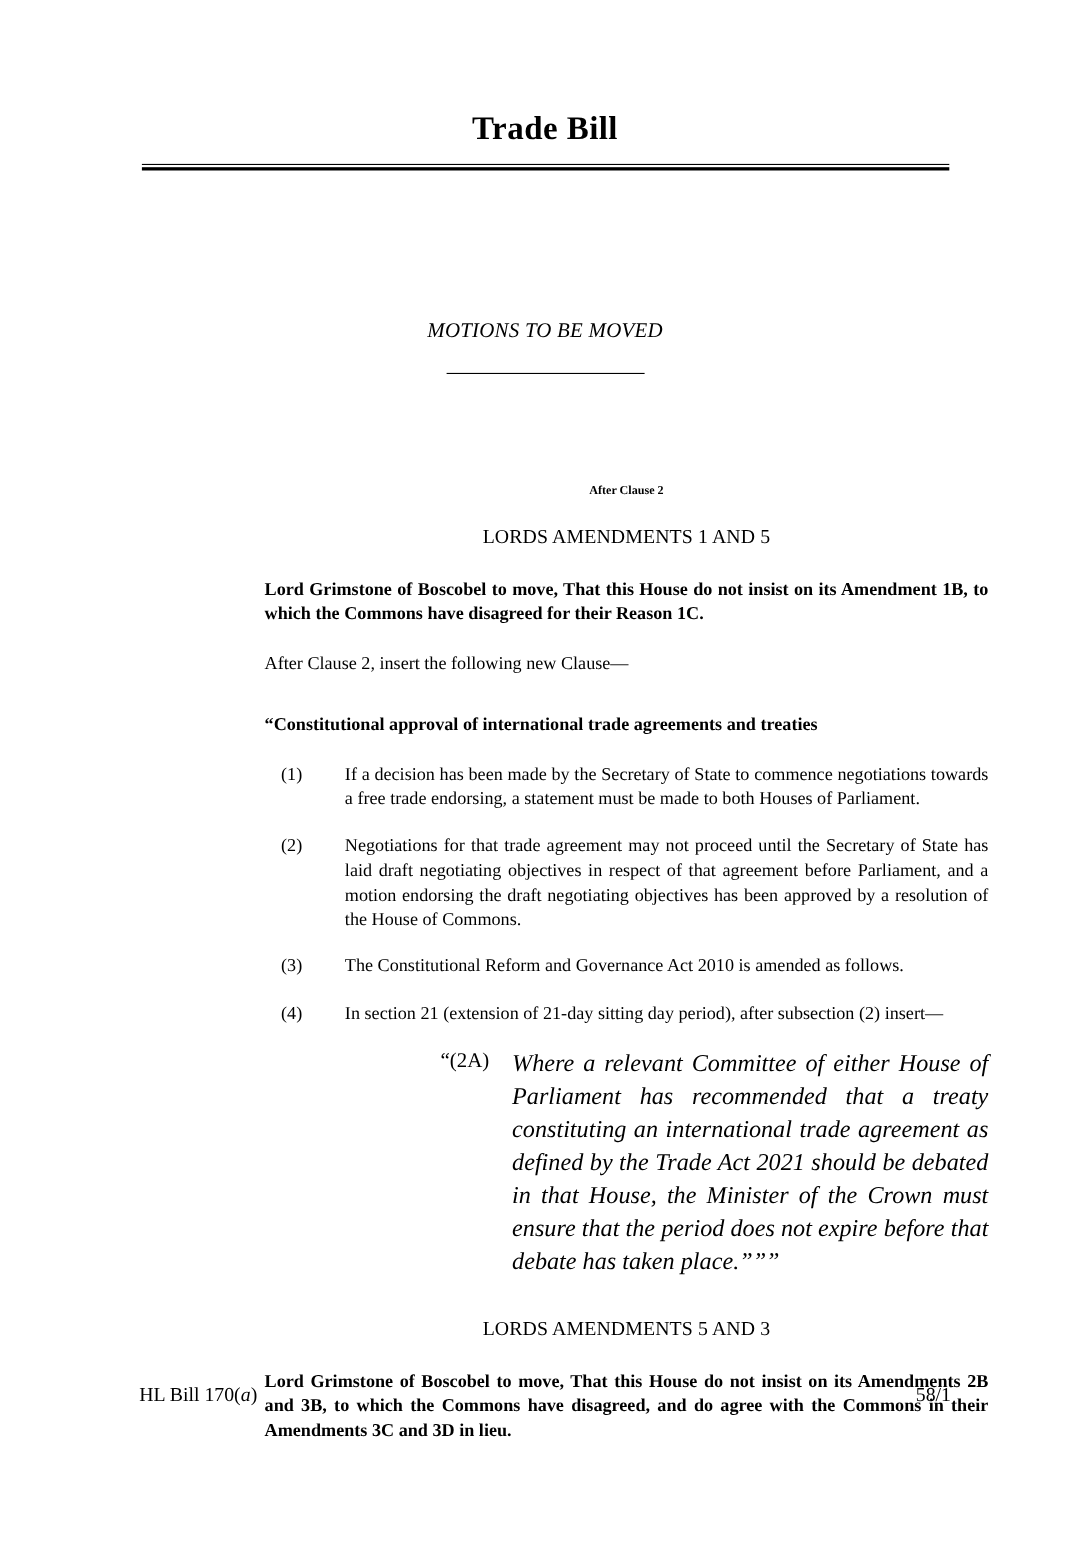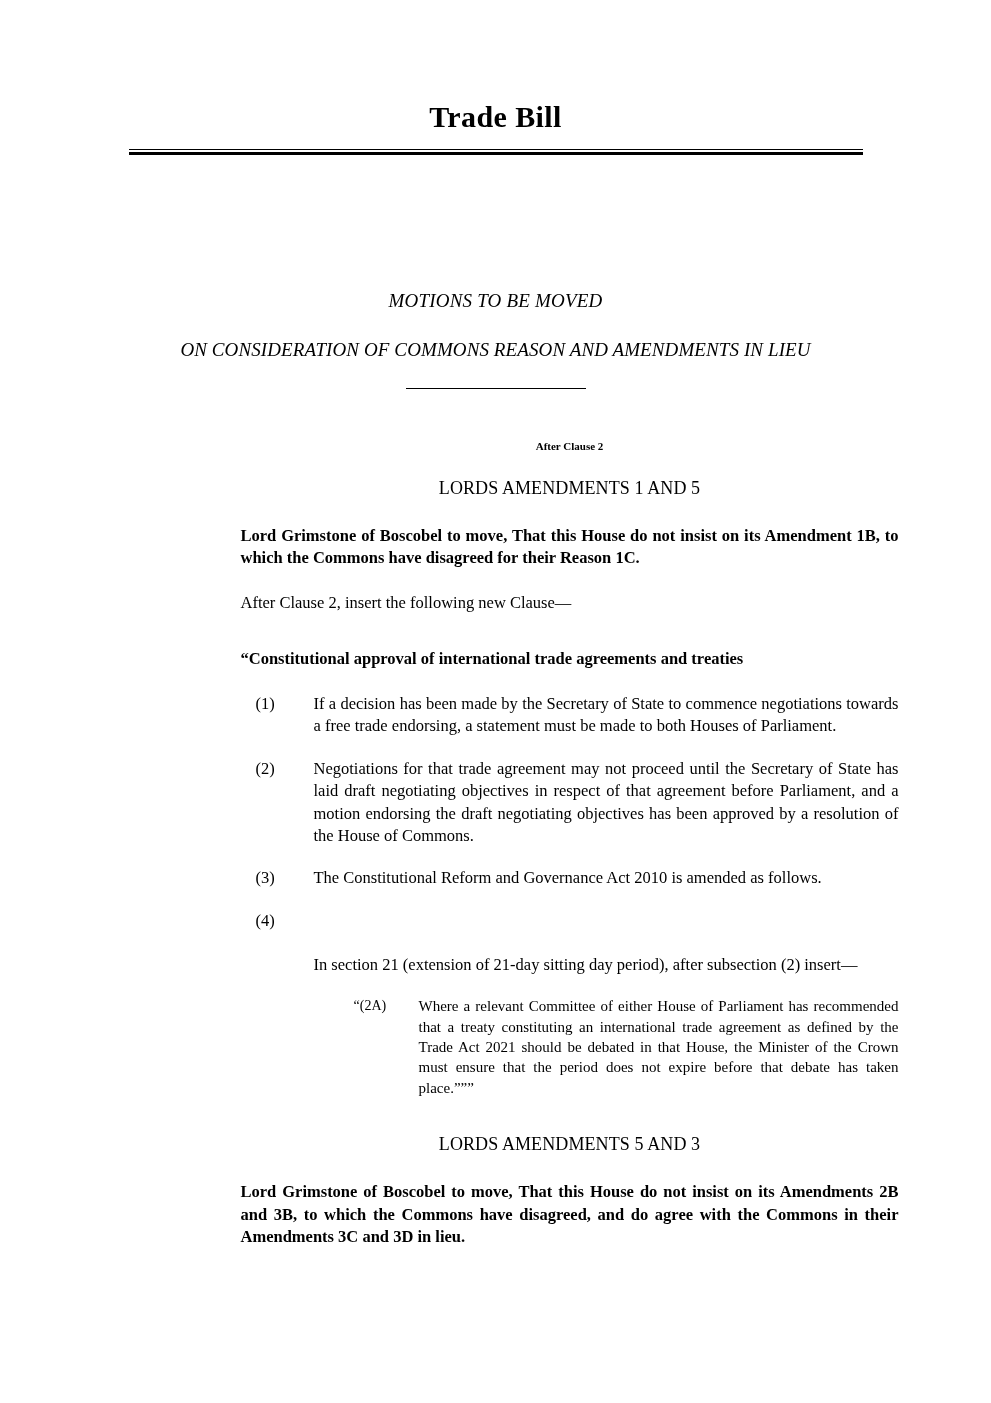--- a/index.html
+++ b/index.html
@@ -140,40 +140,41 @@
     text-align: left;
   }
   .subsec .text {
     flex: 1 1 auto;
     font-size: 16.5px;
     line-height: 1.36;
     text-align: justify;
   }
   .subsec .text.noljust {
     text-align: left;
-    margin-top: 44px;
   }
 
   
   .quoted {
     display: flex;
     align-items: flex-start;
     margin: 0 0 22px 0;
     padding-left: 113px;
   }
   .quoted .marker {
     flex: 0 0 65px;
-    font-size: 14px;
-    line-height: 1.36;
+    font-size: 19px;
+    line-height: 1.36;
+    margin-left: 47px;
   }
   .quoted .text {
     flex: 1 1 auto;
-    font-size: 15px;
+    font-size: 22px;
     line-height: 1.36;
     text-align: justify;
+    font-style: italic;
   }
 
   
   .footer {
     position: absolute;
     left: 108px;
     right: 108px;
     top: 1258px;
     display: flex;
     justify-content: space-between;
@@ -189,21 +190,20 @@
 
 <div class="page">
 
   <div class="masthead">
     <h1 class="doc-title">Trade Bill</h1>
     <div class="rule-double"></div>
   </div>
 
   <div class="motions-head">
     <div class="head-caps-1">MOTIONS TO BE MOVED</div>
-    <div class="head-caps-2">ON CONSIDERATION OF COMMONS REASON AND AMENDMENTS IN LIEU</div>
     <div class="rule-short-wrap">
       <div class="rule-short"></div>
     </div>
   </div>
 
   <div class="body-col">
 
     <div class="clause-head">After Clause 2</div>
 
     <div class="amendments-head">LORDS AMENDMENTS 1 AND 5</div>
@@ -239,14 +239,18 @@
       <span class="marker">“(2A)</span>
       <span class="text">Where a relevant Committee of either House of Parliament has recommended that a treaty constituting an international trade agreement as defined by the Trade Act 2021 should be debated in that House, the Minister of the Crown must ensure that the period does not expire before that debate has taken place.”””</span>
     </div>
 
     <div class="amendments-head spaced-top">LORDS AMENDMENTS 5 AND 3</div>
 
     <p class="motion">Lord Grimstone of Boscobel to move, That this House do not insist on its Amendments 2B and 3B, to which the Commons have disagreed, and do agree with the Commons in their Amendments 3C and 3D in lieu.</p>
 
   </div>
 
+  <div class="footer">
+    <div class="bill-no"><span>HL Bill 170(</span><em>a</em><span>)</span></div>
+    <div class="page-no">58/1</div>
+  </div>
 
 </div>
 
 </body></html>

